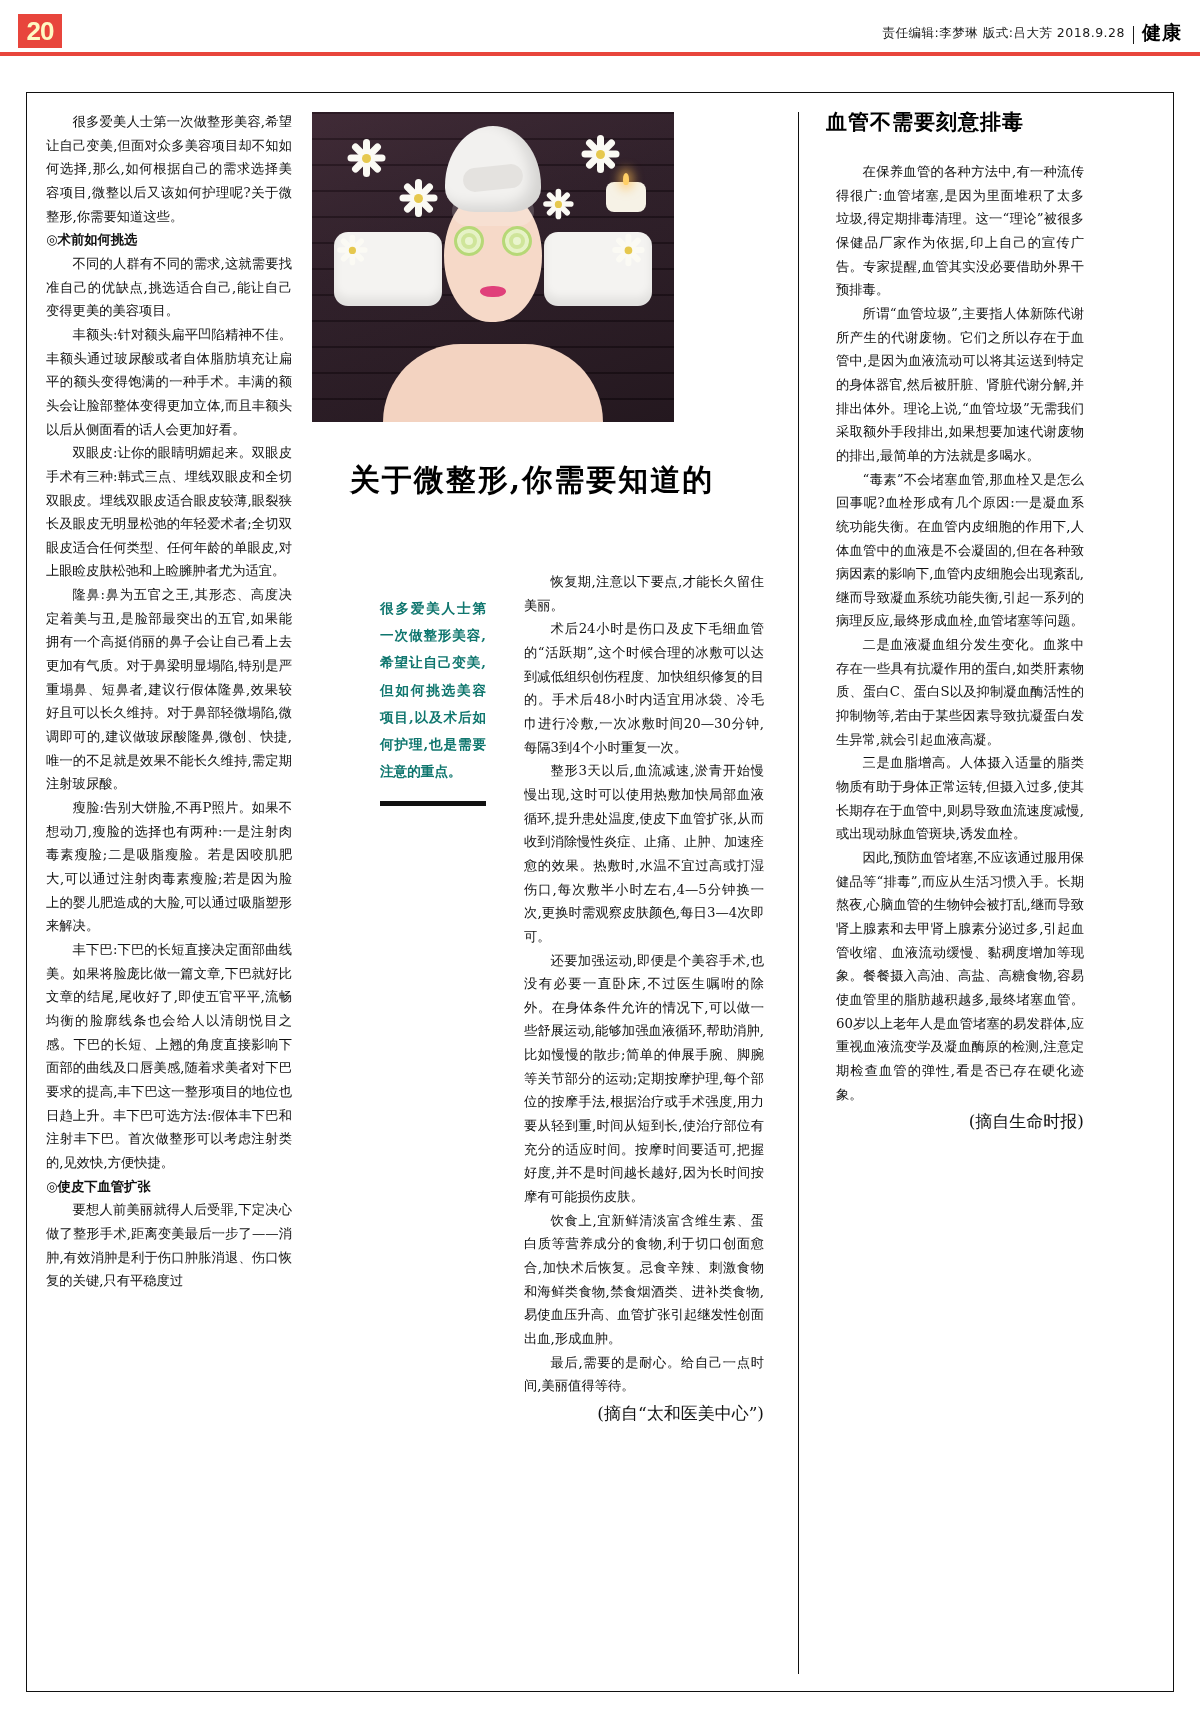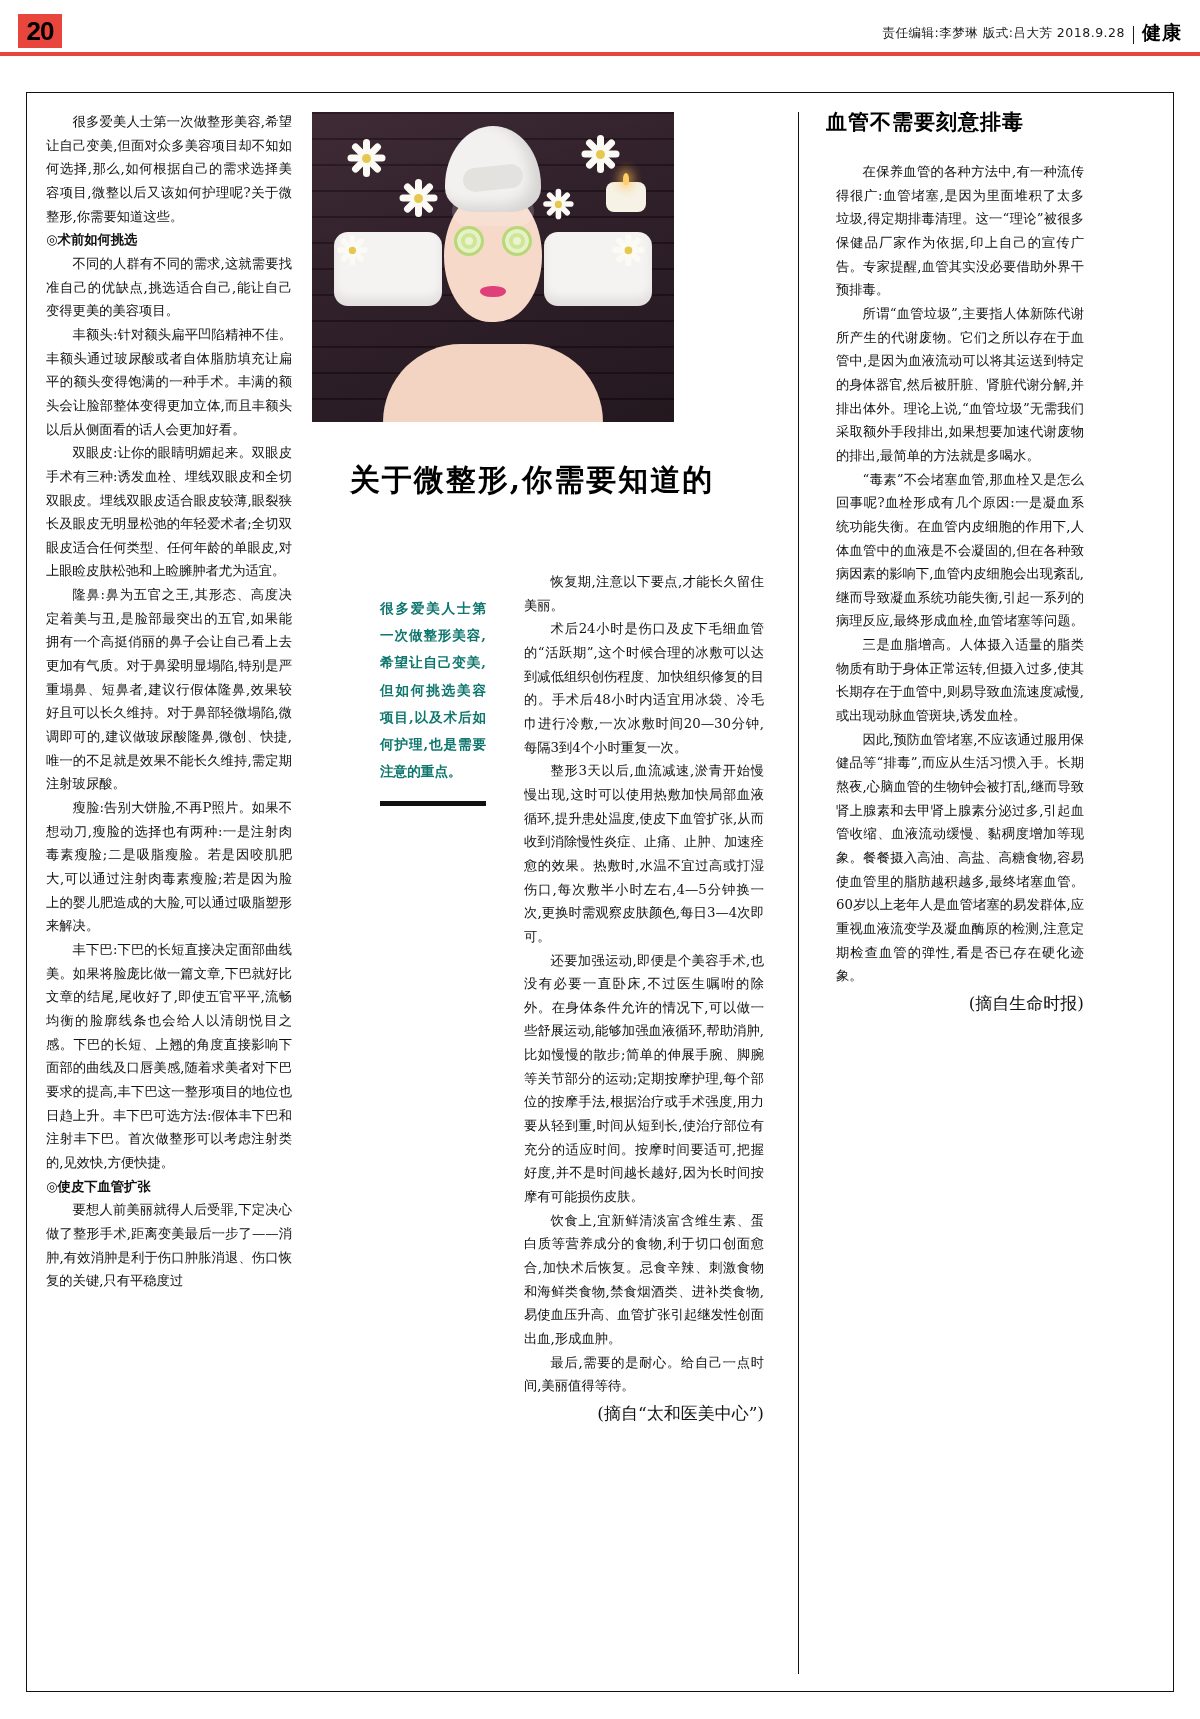--- a/index.html
+++ b/index.html
@@ -10,21 +10,21 @@
     font-family:"DejaVu Serif", serif;
     position:relative;
   }
   
   .masthead {
     position:absolute; left:0; top:0; width:1200px; height:52px;
   }
   .page-num-box {
     position:absolute; left:18px; top:14px;
     width:44px; height:34px;
-    background:#e8453c; color:#000000;
+    background:#e8453c; color:#fef9c3;
     font-family:"Liberation Sans", sans-serif;
     font-size:26px; font-weight:bold;
     display:flex; align-items:center; justify-content:center;
     letter-spacing:-1px;
   }
   .masthead-right {
     position:absolute; right:18px; top:20px;
     display:flex; align-items:center; gap:8px;
     font-family:"DejaVu Sans", sans-serif;
     font-size:12.5px; color:#1a1a1a;
@@ -300,21 +300,21 @@
 <div id="lead">
   <div>很多爱美人士第一次做整形美容,希望让自己变美,但如何挑选美容项目,以及术后如何护理,也是需要注意的重点。</div>
   <div class="rule"></div>
 </div>
 
 <div class="col" id="colLeft">
     <p>很多爱美人士第一次做整形美容,希望让自己变美,但面对众多美容项目却不知如何选择,那么,如何根据自己的需求选择美容项目,微整以后又该如何护理呢?关于微整形,你需要知道这些。</p>
     <p class="heading">◎术前如何挑选</p>
     <p>不同的人群有不同的需求,这就需要找准自己的优缺点,挑选适合自己,能让自己变得更美的美容项目。</p>
     <p>丰额头:针对额头扁平凹陷精神不佳。丰额头通过玻尿酸或者自体脂肪填充让扁平的额头变得饱满的一种手术。丰满的额头会让脸部整体变得更加立体,而且丰额头以后从侧面看的话人会更加好看。</p>
-    <p>双眼皮:让你的眼睛明媚起来。双眼皮手术有三种:诱发血栓、埋线双眼皮和全切双眼皮。埋线双眼皮适合眼皮较薄,眼裂狭长及眼皮无明显松弛的年轻爱术者;全切双眼皮适合任何类型、任何年龄的单眼皮,对上眼睑皮肤松弛和上睑臃肿者尤为适宜。</p>
+    <p>双眼皮:让你的眼睛明媚起来。双眼皮手术有三种:韩式三点、埋线双眼皮和全切双眼皮。埋线双眼皮适合眼皮较薄,眼裂狭长及眼皮无明显松弛的年轻爱术者;全切双眼皮适合任何类型、任何年龄的单眼皮,对上眼睑皮肤松弛和上睑臃肿者尤为适宜。</p>
     <p>隆鼻:鼻为五官之王,其形态、高度决定着美与丑,是脸部最突出的五官,如果能拥有一个高挺俏丽的鼻子会让自己看上去更加有气质。对于鼻梁明显塌陷,特别是严重塌鼻、短鼻者,建议行假体隆鼻,效果较好且可以长久维持。对于鼻部轻微塌陷,微调即可的,建议做玻尿酸隆鼻,微创、快捷,唯一的不足就是效果不能长久维持,需定期注射玻尿酸。</p>
     <p>瘦脸:告别大饼脸,不再P照片。如果不想动刀,瘦脸的选择也有两种:一是注射肉毒素瘦脸;二是吸脂瘦脸。若是因咬肌肥大,可以通过注射肉毒素瘦脸;若是因为脸上的婴儿肥造成的大脸,可以通过吸脂塑形来解决。</p>
     <p>丰下巴:下巴的长短直接决定面部曲线美。如果将脸庞比做一篇文章,下巴就好比文章的结尾,尾收好了,即使五官平平,流畅均衡的脸廓线条也会给人以清朗悦目之感。下巴的长短、上翘的角度直接影响下面部的曲线及口唇美感,随着求美者对下巴要求的提高,丰下巴这一整形项目的地位也日趋上升。丰下巴可选方法:假体丰下巴和注射丰下巴。首次做整形可以考虑注射类的,见效快,方便快捷。</p>
     <p class="heading">◎使皮下血管扩张</p>
     <p>要想人前美丽就得人后受罪,下定决心做了整形手术,距离变美最后一步了——消肿,有效消肿是利于伤口肿胀消退、伤口恢复的关键,只有平稳度过</p>
   </div>
 <div class="col" id="colMid">
     <p>恢复期,注意以下要点,才能长久留住美丽。</p>
     <p>术后24小时是伤口及皮下毛细血管的“活跃期”,这个时候合理的冰敷可以达到减低组织创伤程度、加快组织修复的目的。手术后48小时内适宜用冰袋、冷毛巾进行冷敷,一次冰敷时间20—30分钟,每隔3到4个小时重复一次。</p>
     <p>整形3天以后,血流减速,淤青开始慢慢出现,这时可以使用热敷加快局部血液循环,提升患处温度,使皮下血管扩张,从而收到消除慢性炎症、止痛、止肿、加速痊愈的效果。热敷时,水温不宜过高或打湿伤口,每次敷半小时左右,4—5分钟换一次,更换时需观察皮肤颜色,每日3—4次即可。</p>
@@ -324,16 +324,17 @@
     <p class="source">(摘自“太和医美中心”)</p>
   </div>
 
 <div class="vsep" id="vsep1"></div>
 
 <div class="right-title">血管不需要刻意排毒</div>
 <div class="col" id="colRight">
     <p>在保养血管的各种方法中,有一种流传得很广:血管堵塞,是因为里面堆积了太多垃圾,得定期排毒清理。这一“理论”被很多保健品厂家作为依据,印上自己的宣传广告。专家提醒,血管其实没必要借助外界干预排毒。</p>
     <p>所谓“血管垃圾”,主要指人体新陈代谢所产生的代谢废物。它们之所以存在于血管中,是因为血液流动可以将其运送到特定的身体器官,然后被肝脏、肾脏代谢分解,并排出体外。理论上说,“血管垃圾”无需我们采取额外手段排出,如果想要加速代谢废物的排出,最简单的方法就是多喝水。</p>
     <p>“毒素”不会堵塞血管,那血栓又是怎么回事呢?血栓形成有几个原因:一是凝血系统功能失衡。在血管内皮细胞的作用下,人体血管中的血液是不会凝固的,但在各种致病因素的影响下,血管内皮细胞会出现紊乱,继而导致凝血系统功能失衡,引起一系列的病理反应,最终形成血栓,血管堵塞等问题。</p>
+    <p>二是血液凝血组分发生变化。血浆中存在一些具有抗凝作用的蛋白,如类肝素物质、蛋白C、蛋白S以及抑制凝血酶活性的抑制物等,若由于某些因素导致抗凝蛋白发生异常,就会引起血液高凝。</p>
     <p>三是血脂增高。人体摄入适量的脂类物质有助于身体正常运转,但摄入过多,使其长期存在于血管中,则易导致血流速度减慢,或出现动脉血管斑块,诱发血栓。</p>
     <p>因此,预防血管堵塞,不应该通过服用保健品等“排毒”,而应从生活习惯入手。长期熬夜,心脑血管的生物钟会被打乱,继而导致肾上腺素和去甲肾上腺素分泌过多,引起血管收缩、血液流动缓慢、黏稠度增加等现象。餐餐摄入高油、高盐、高糖食物,容易使血管里的脂肪越积越多,最终堵塞血管。60岁以上老年人是血管堵塞的易发群体,应重视血液流变学及凝血酶原的检测,注意定期检查血管的弹性,看是否已存在硬化迹象。</p>
     <p class="source">(摘自生命时报)</p>
   </div>
 
 </body></html>

